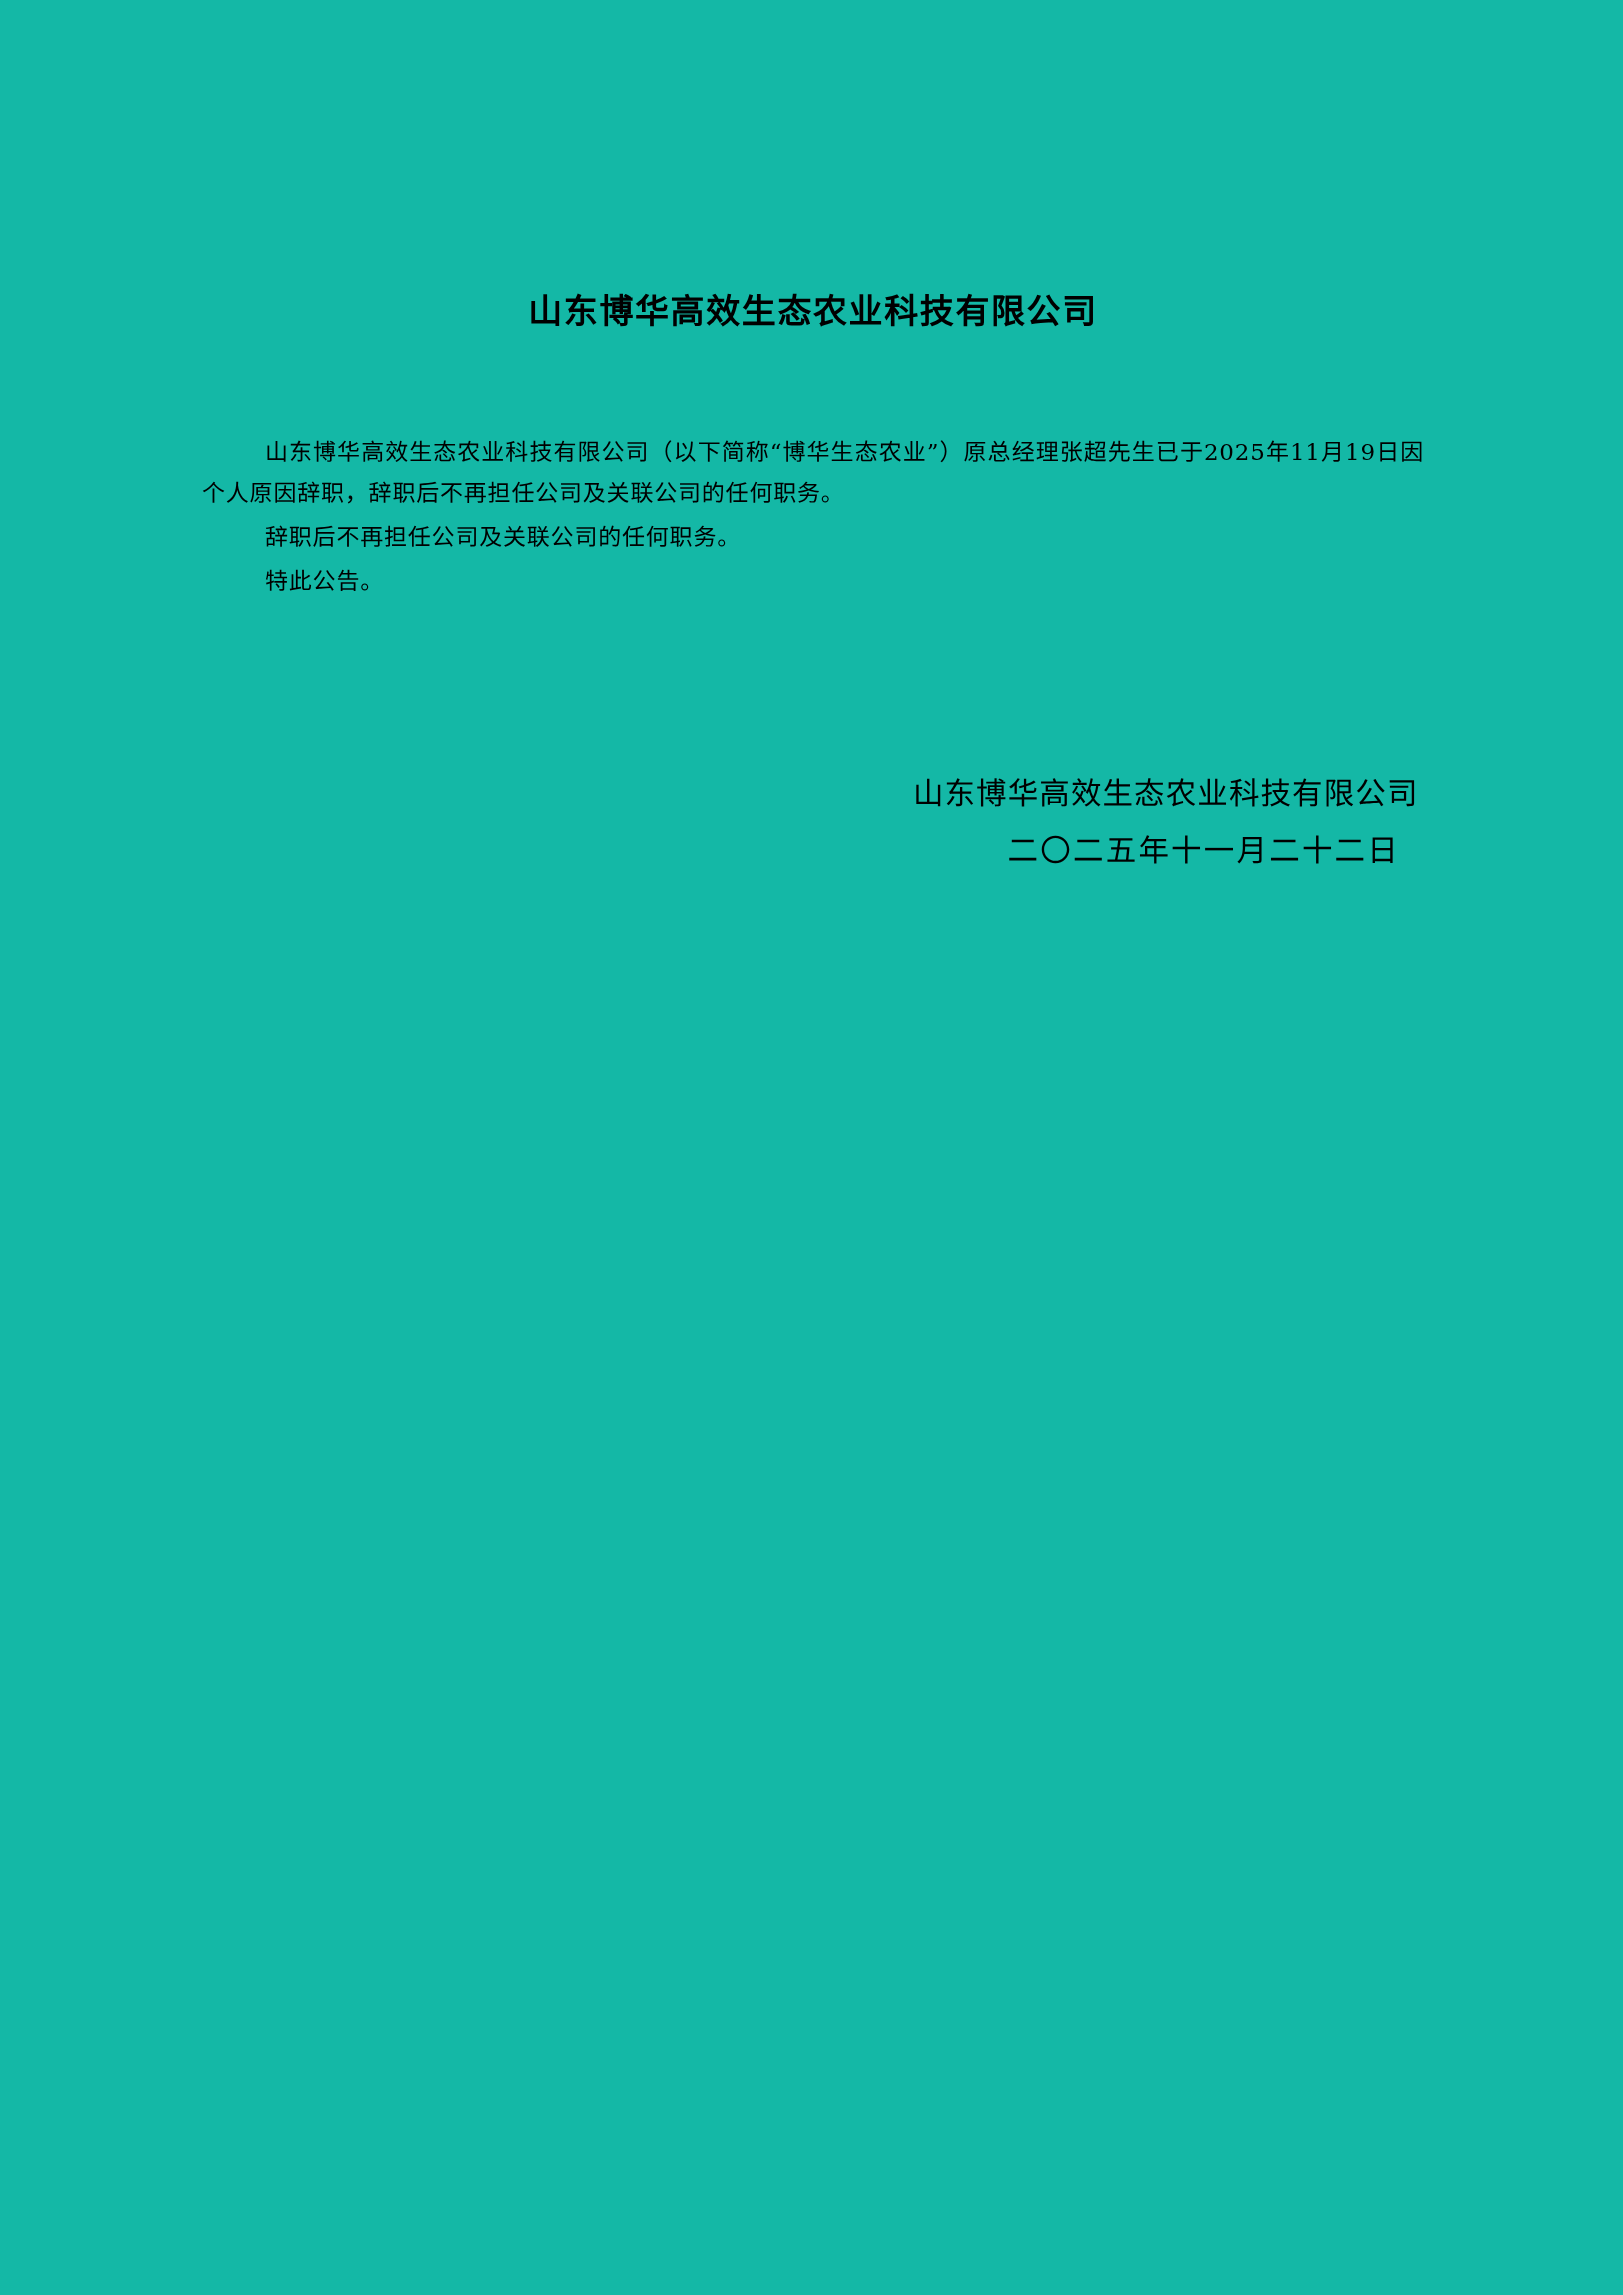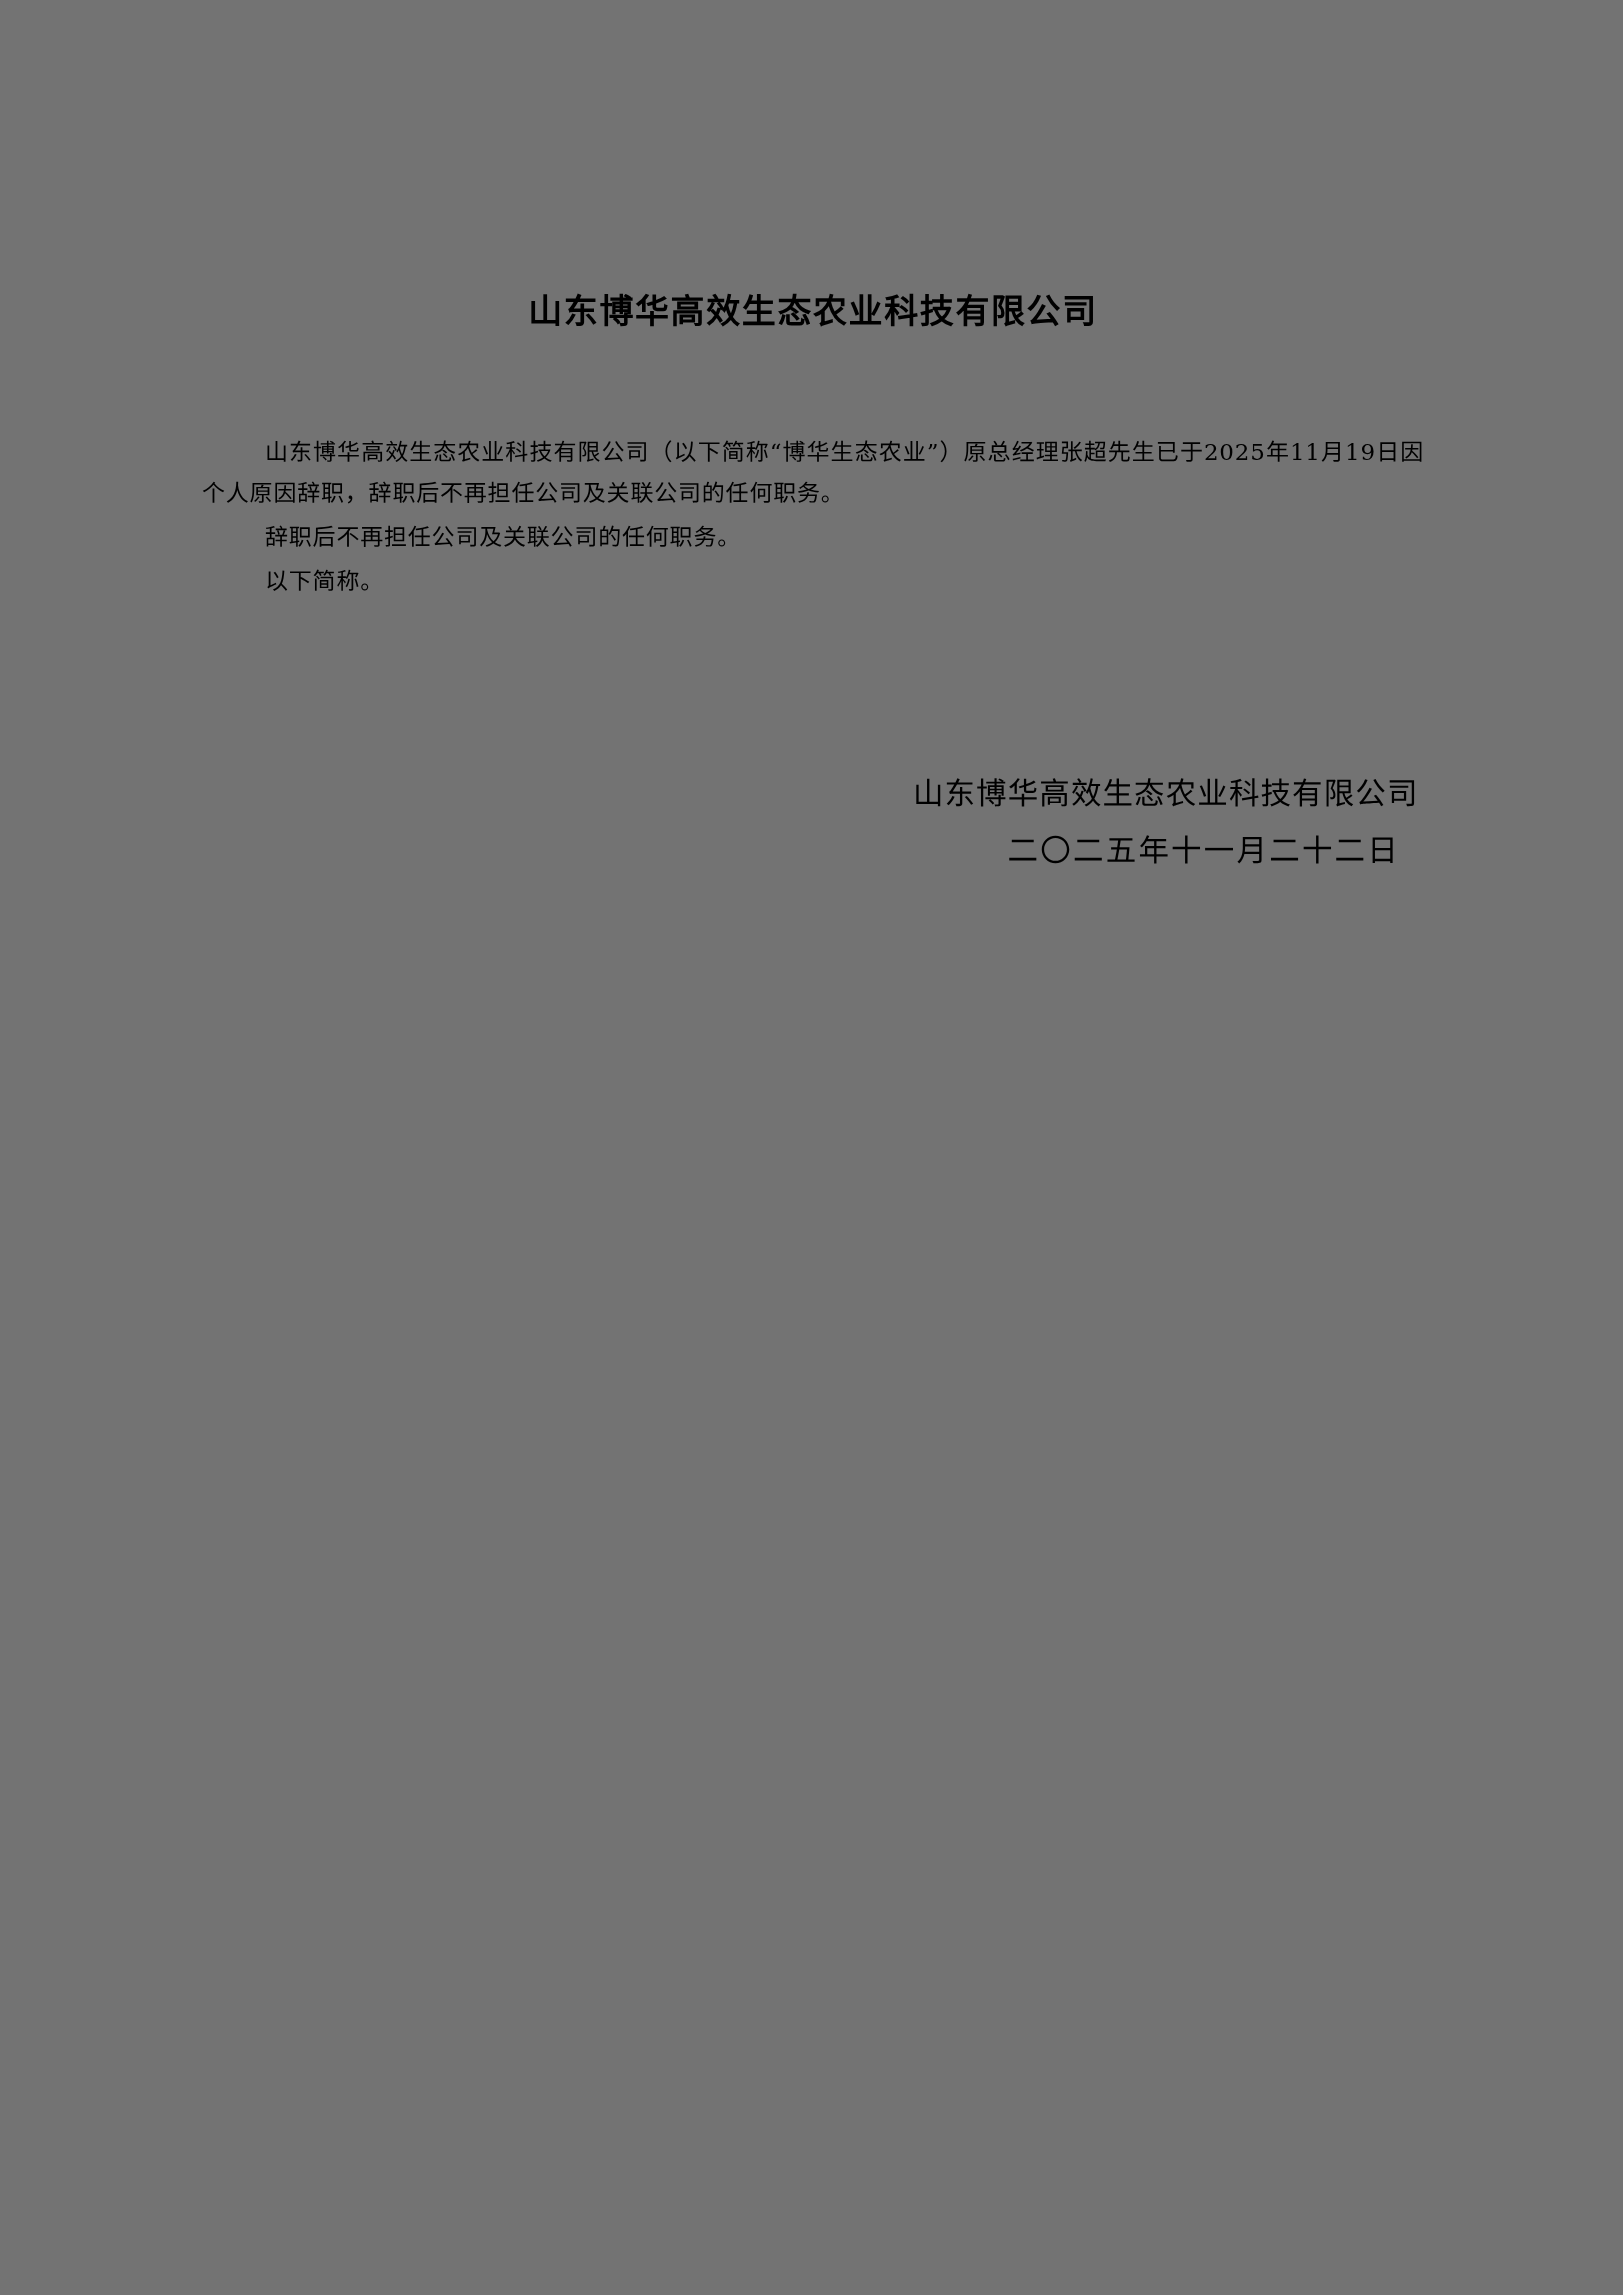--- a/index.html
+++ b/index.html
@@ -14,21 +14,21 @@
     font-family: "DejaVu Serif", "Liberation Serif", serif;
     color: #000000;
     -webkit-font-smoothing: antialiased;
   }
   .page {
     position: relative;
     box-sizing: border-box;
     width: 1623px;
     height: 2295px;
     padding: 0;
-    background: #737373;
+    background: #14b8a6;
   }
   .content {
     position: absolute;
     left: 202px;
     top: 0;
     width: 1222px;
   }
   .title-block {
     margin-top: 284px;
     text-align: center;
@@ -73,21 +73,21 @@
 <div class="page">
   <div class="content">
 
     <div class="title-block">
       <div class="title-line">山东博华高效生态农业科技有限公司</div>
     </div>
 
     <div class="body-block">
       <p class="para">山东博华高效生态农业科技有限公司（以下简称“博华生态农业”）原总经理张超先生已于2025年11月19日因个人原因辞职，辞职后不再担任公司及关联公司的任何职务。</p>
       <p class="para">辞职后不再担任公司及关联公司的任何职务。</p>
-      <p class="para">以下简称。</p>
+      <p class="para">特此公告。</p>
     </div>
 
     <div class="sign-block">
       <div class="sign-line">山东博华高效生态农业科技有限公司</div>
       <div class="sign-line date">二〇二五年十一月二十二日</div>
     </div>
 
   </div>
 </div>
 

